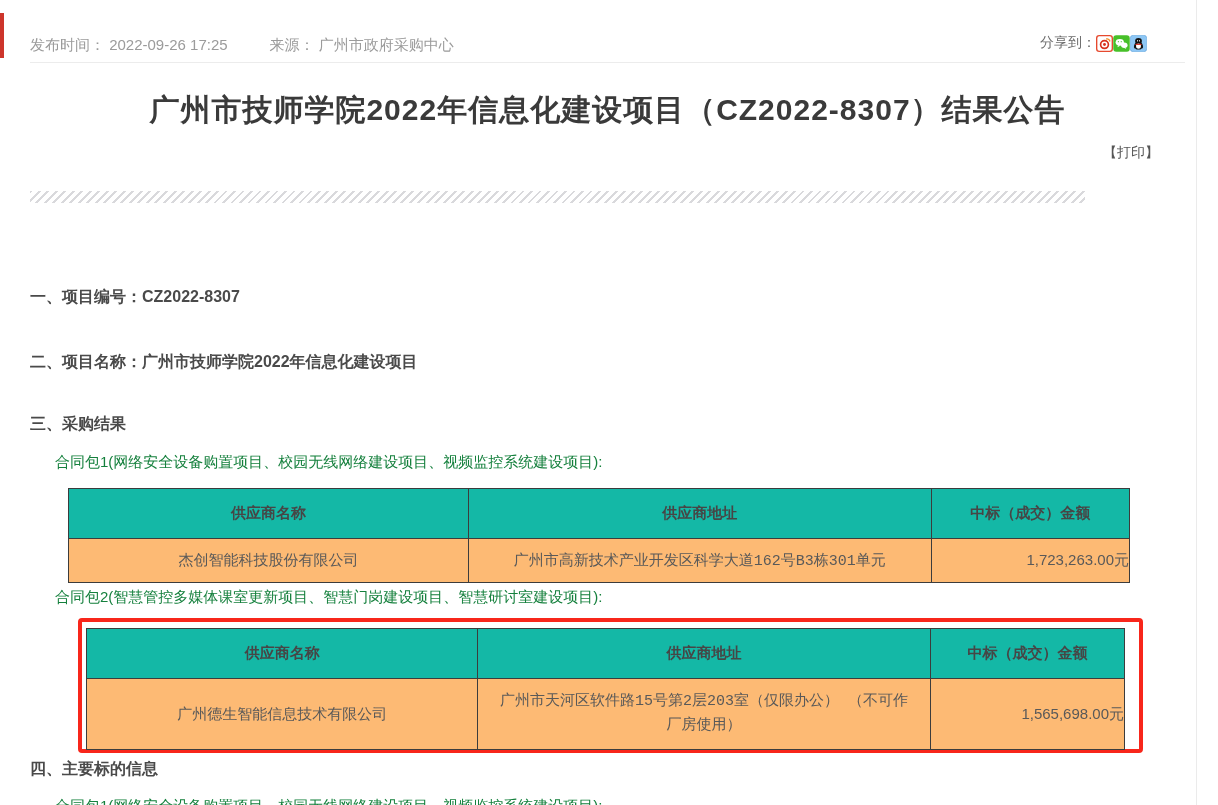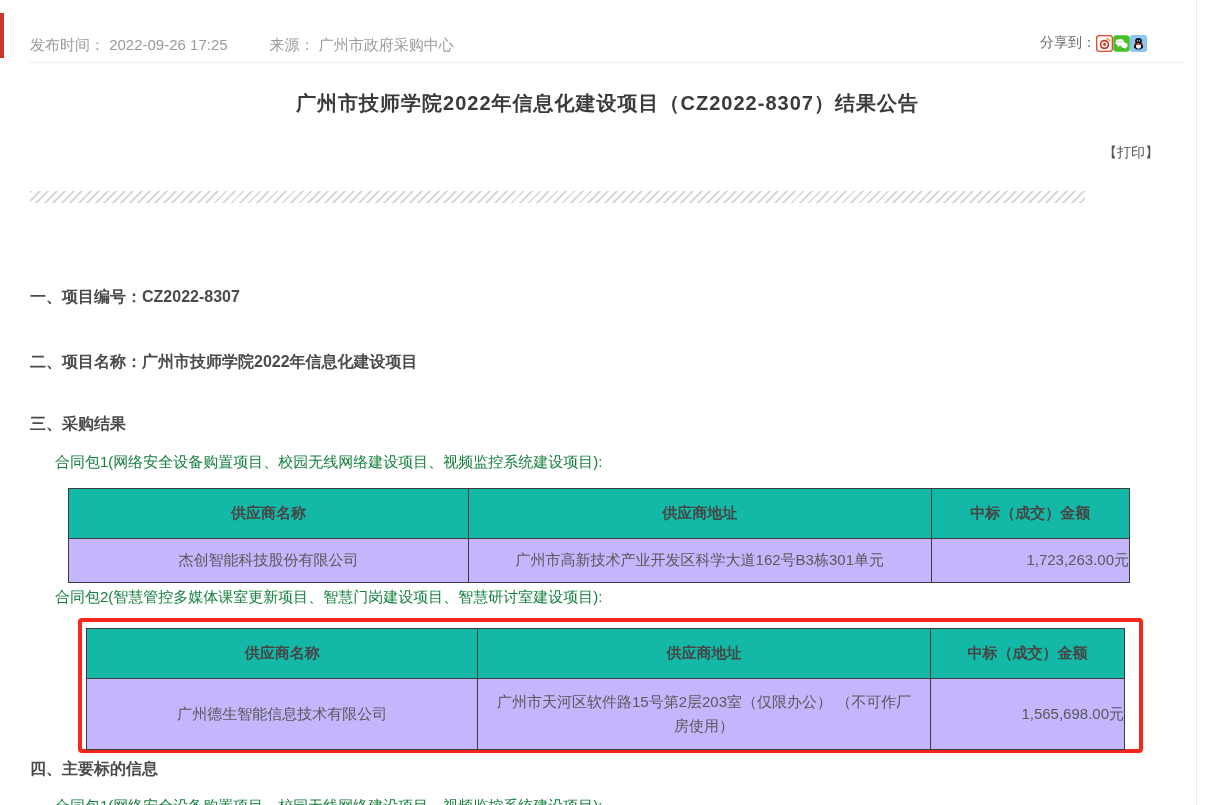--- a/index.html
+++ b/index.html
@@ -13,21 +13,21 @@
   .meta-bar{top:36px;left:30px;font-size:15px;color:#9b9b9b;display:flex;gap:42px;white-space:nowrap;}
   .share-row{top:34px;left:1040px;display:flex;align-items:center;}
   .share-label{font-size:14px;color:#6b6b6b;white-space:nowrap;}
   .share-icon{width:17px;height:17px;display:inline-block;cursor:pointer;}
   .meta-divider{top:62px;left:30px;width:1155px;height:1px;background:#ececec;}
   .red-tick{top:13px;left:0;width:4px;height:45px;background:#cd352b;}
   .page-edge{top:0;left:1196px;width:1px;height:805px;background:#ebebeb;}
 
   
   .article-title{top:90px;left:30px;width:1155px;text-align:center;
-    font-size:20px;font-weight:bold;color:#3a3a3a;letter-spacing:1px;}
+    font-size:30px;font-weight:bold;color:#3a3a3a;letter-spacing:1px;}
   .print-btn{top:144px;left:1103px;font-size:14px;color:#565656;cursor:pointer;white-space:nowrap;}
 
   
   .hatch{top:191px;left:30px;width:1055px;height:12px;
     background:repeating-linear-gradient(135deg,#d9d9dc 0,#d9d9dc 2px,#ffffff 2px,#ffffff 6px);}
 
   
   .section-h{font-size:16px;font-weight:bold;color:#4a4a4a;white-space:nowrap;}
   .s1{top:287px;left:30px;}
   .s2{top:352px;left:30px;}
@@ -39,25 +39,25 @@
   .clipped-line{top:797px;left:55px;}
 
   
   .tbl-wrap1{top:488px;left:68px;width:1062px;}
   .red-box{top:618px;left:78px;width:1057px;height:127px;
     border:4px solid #f8261b;border-radius:4px;}
   .tbl-wrap2{top:628px;left:86px;width:1039px;}
   table{border-collapse:collapse;table-layout:fixed;width:100%;background:#fff;}
   th,td{border:1px solid #3c3c3c;font-size:15px;overflow:hidden;}
   th{font-weight:bold;color:#464646;background:#14b8a6;text-align:center;height:47px;}
-  td{color:#595959;background:#c4b5fd;text-align:center;}
+  td{color:#595959;background:#fdba74;text-align:center;}
   .t1 td{height:41px;}
   .t2 td{height:68px;line-height:24px;}
   td.amount{text-align:right;padding-right:0;}
-  td.addr{padding:0 18px;white-space:normal;}
+  td.addr{padding:0 18px;white-space:normal;font-family:Liberation Mono, monospace;}
 </style>
 </head>
 <body>
 
 <div class="abs red-tick"></div>
 
 <div class="abs page-edge"></div>
 
 <div class="abs meta-bar">
   <span>发布时间： 2022-09-26 17:25</span>

